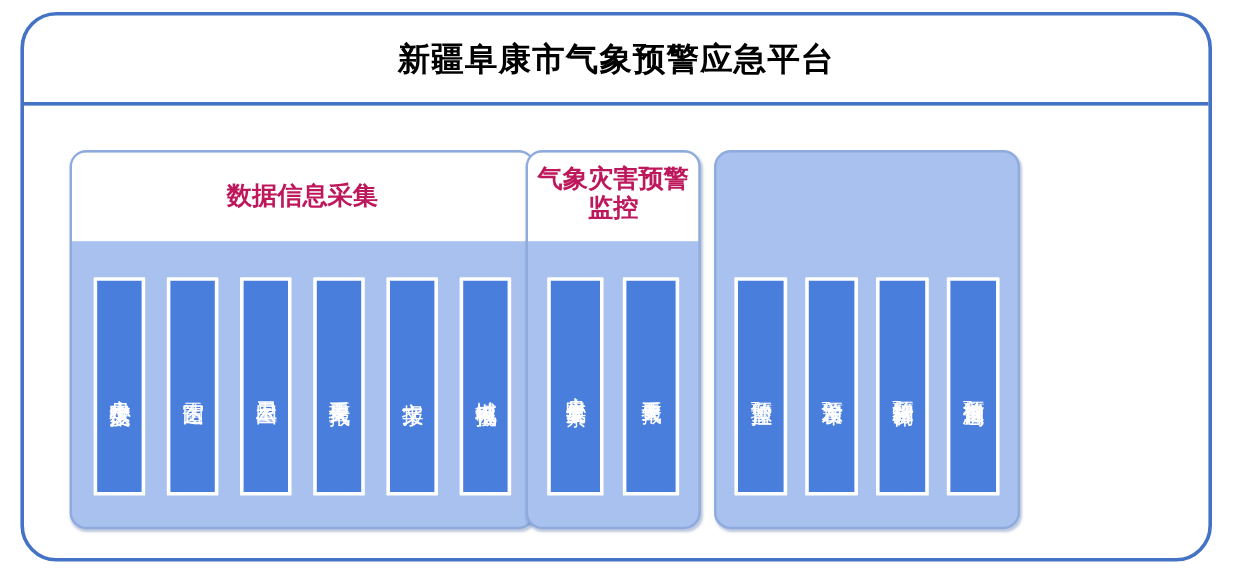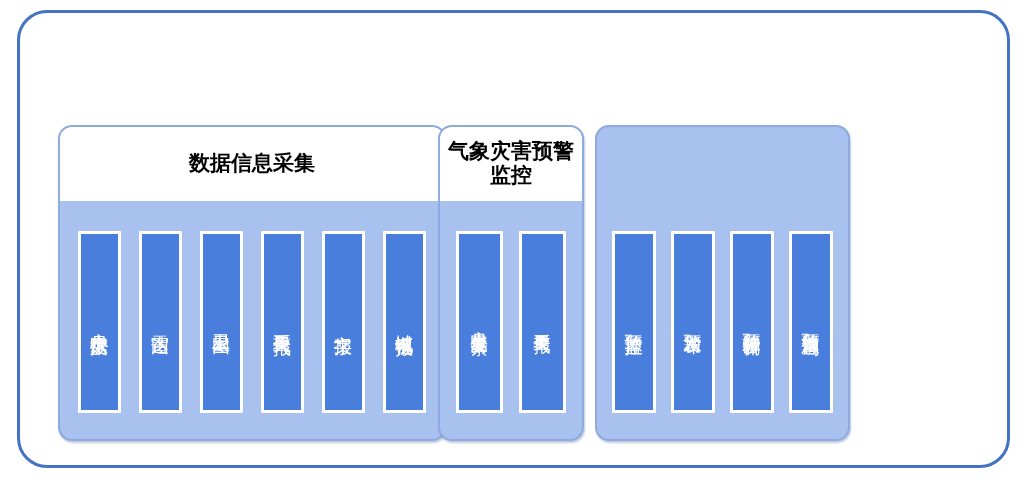--- a/index.html
+++ b/index.html
@@ -73,21 +73,21 @@
     display: flex;
     align-items: center;
     justify-content: center;
     text-align: center;
     padding: 0 6px;
   }
 
   .group-header-text {
     font-size: 21px;
     font-weight: bold;
-    color: #000000;
+    color: #be185d;
     line-height: 1.12;
   }
 
   .group-body {
     position: absolute;
     left: 0;
     right: 0;
     bottom: 0;
     display: flex;
     align-items: center;
@@ -115,37 +115,40 @@
     white-space: nowrap;
   }
 
   
   #group-0 { left: 17px;  width: 388px; }
   #group-1 { left: 397px; width: 146px; }
   #group-2 { left: 554px; width: 255px; }
   #group-3 { left: 827px; width: 142px; }
 
   #group-0 .group-header, #group-2 .group-header { height: 74px; }
-  #group-1 .group-header, #group-3 .group-header { height: 74px; }
+  #group-1 .group-header, #group-3 .group-header { height: 74px; font-family: Liberation Mono, monospace; }
 
   .group { height: 316px; }
   .group-body { top: 74px; height: 242px; }
 
   #group-0 .item-box { width: 43px; height: 182px; }
   #group-1 .item-box { width: 47px; height: 182px; }
   #group-2 .item-box { width: 44px; height: 182px; }
   #group-3 .item-box { width: 47px; height: 182px; }
 
   #group-1 .item-label, #group-3 .item-label { font-size: 17px; }
 </style>
 </head>
 <body>
 
 <div id="platform-root">
 
+  <div id="platform-title-bar">
+    <div id="platform-title">新疆阜康市气象预警应急平台</div>
+  </div>
 
   <div id="groups-row">
 
     <div class="group" id="group-0">
       <div class="group-header">
         <span class="group-header-text">数据信息采集</span>
       </div>
       <div class="group-body">
         <div class="item-box">
           <span class="item-label">中小尺度数据</span>

